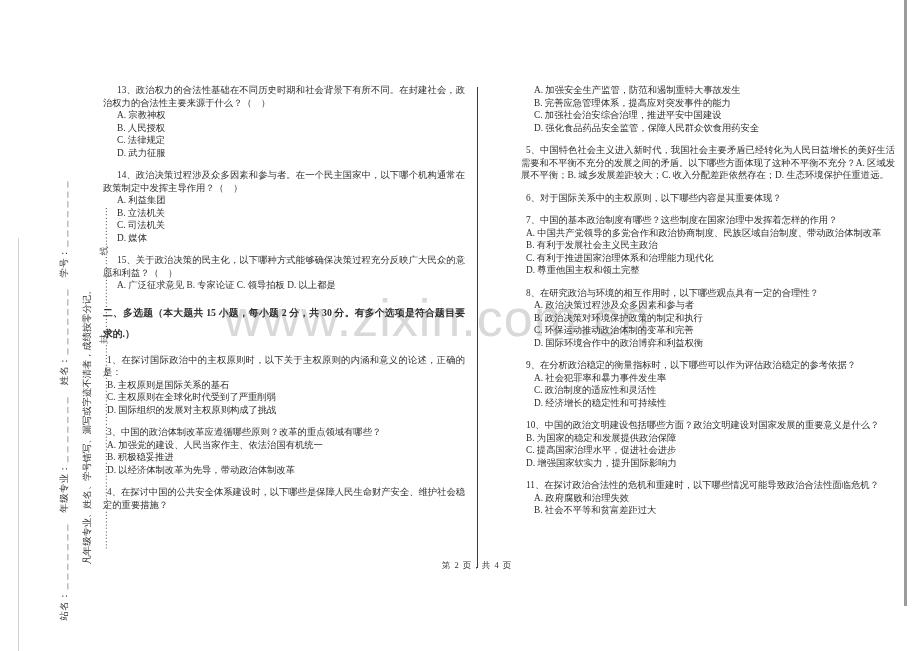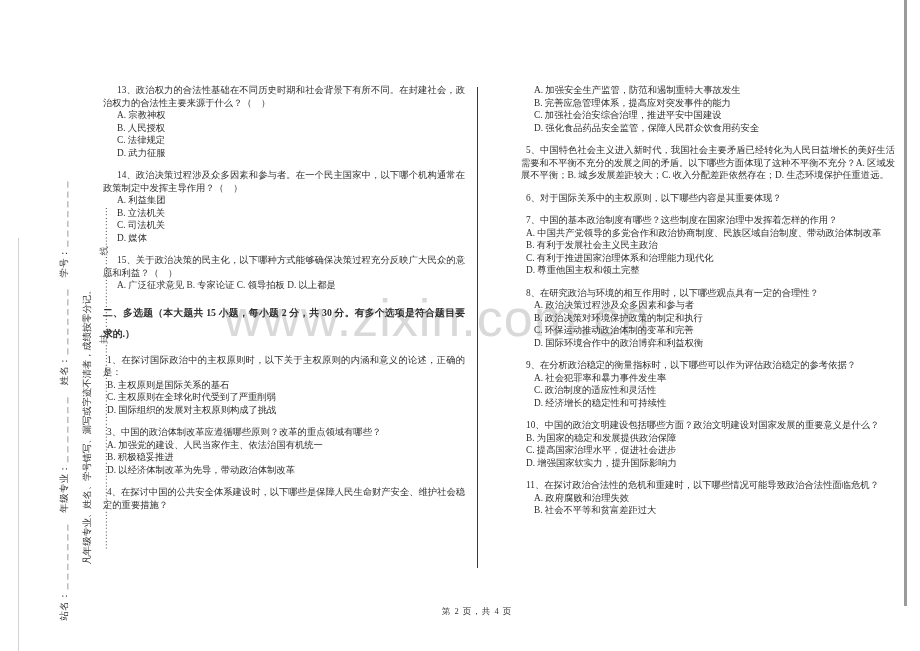--- a/index.html
+++ b/index.html
@@ -32,21 +32,21 @@
   .col.left{left:103px;width:362px;}
   .col.right{left:521px;width:374px;}
   .q{margin:0 0 10px 0;}
   .q:last-child{margin-bottom:0;}
   p.ln{margin:0;text-indent:14px;}
   .col.right p.ln{text-indent:5px;}
   .s2 p.ln{text-indent:4px;}
   p.ln.ind{text-indent:13px !important;}
   p.heading{margin:0;font-weight:bold;font-size:9.8px;line-height:21px;text-indent:0;}
   .footer{
-    position:absolute;left:477px;top:606px;transform:translateX(-50%);
+    position:absolute;left:477px;top:560px;transform:translateX(-50%);
     font-size:8.5px;color:#333;z-index:1;letter-spacing:1px;white-space:nowrap;
   }
 </style>
 </head>
 <body>
 
 <div class="page">
 
   <div class="watermark">www.zixin.com.cn</div>
 

